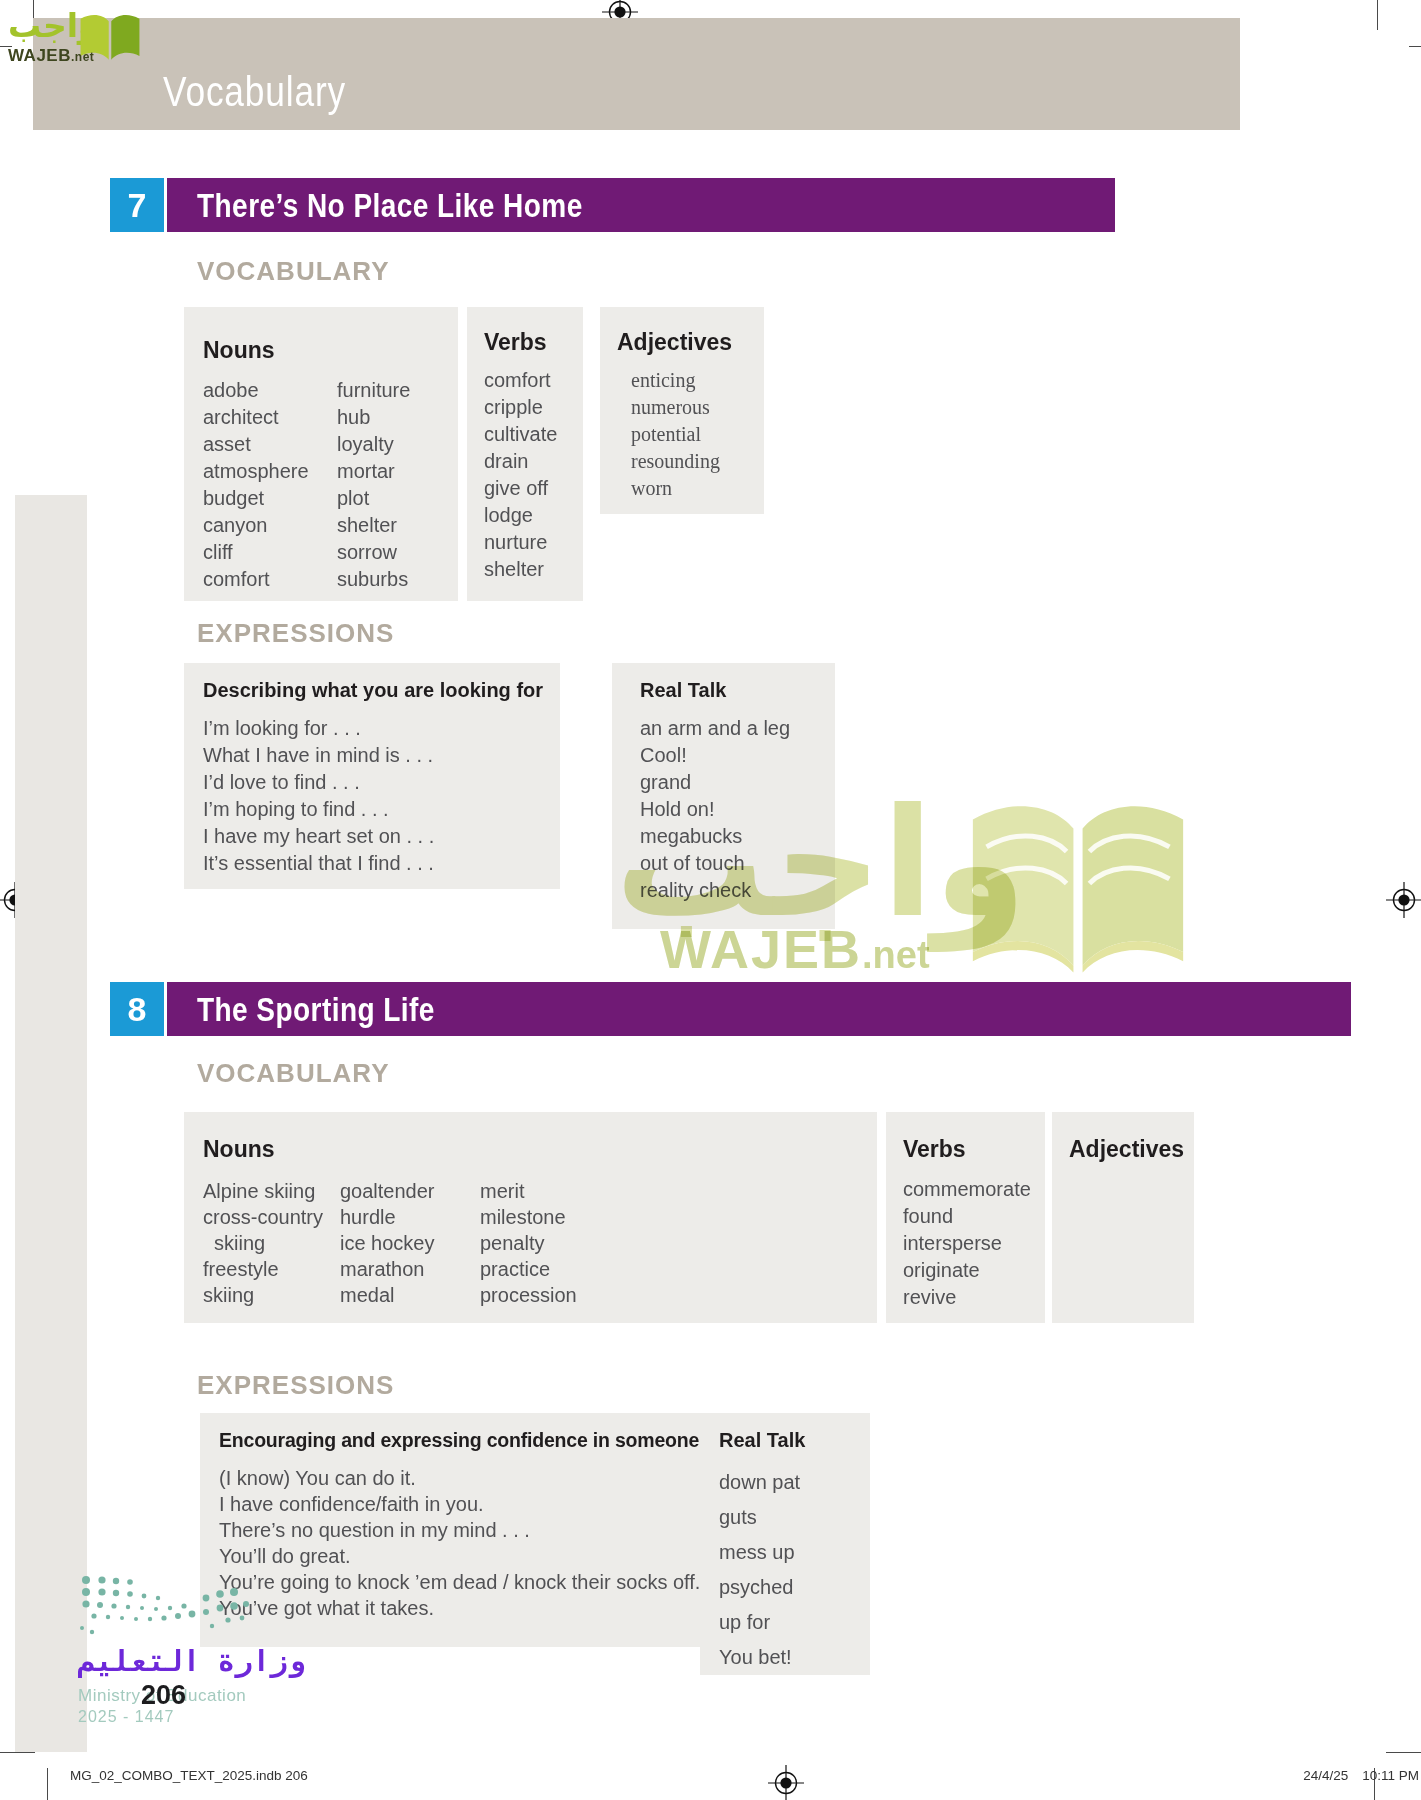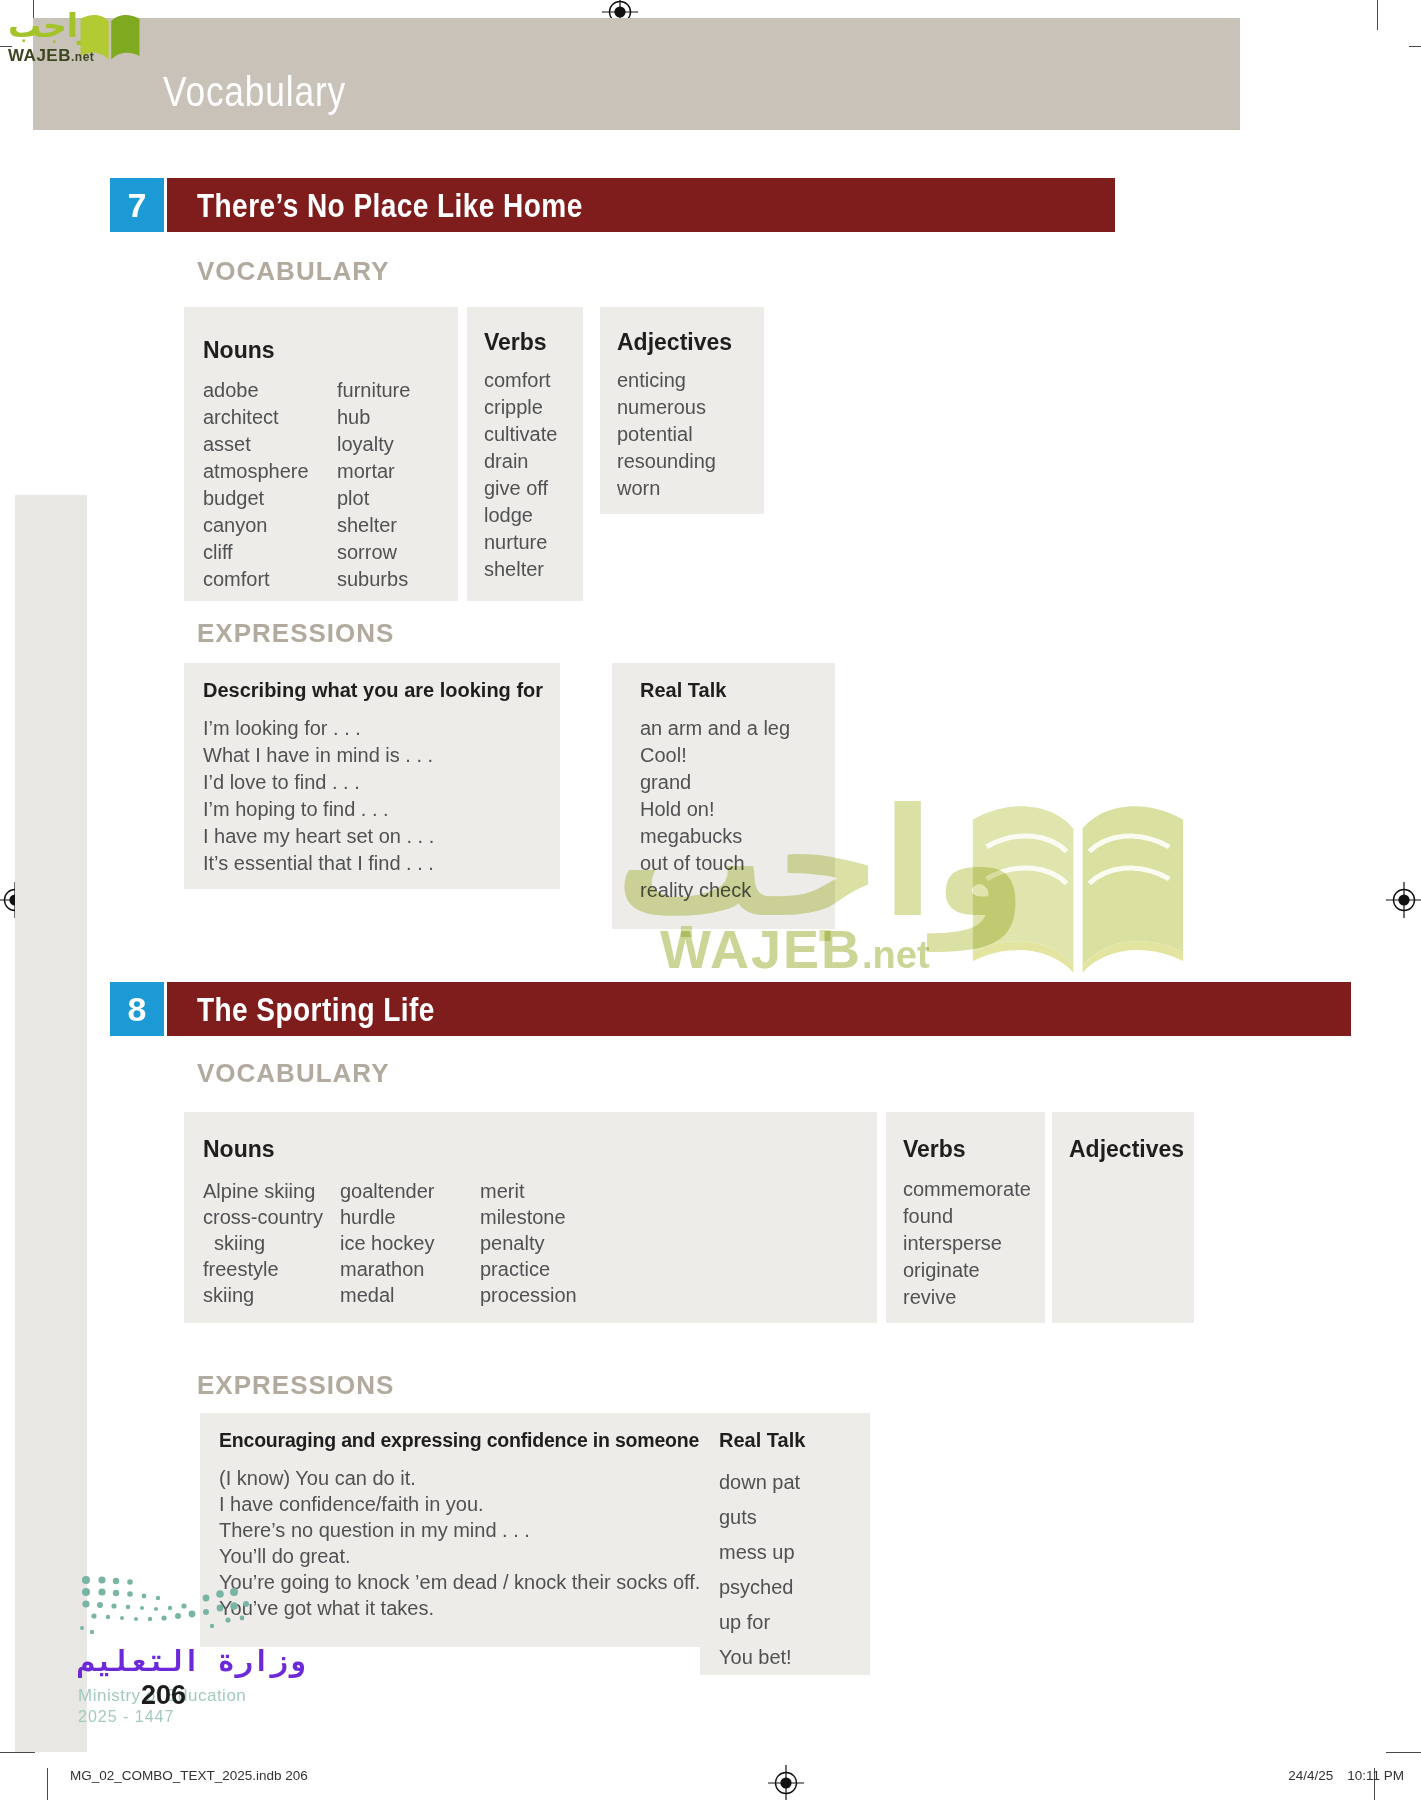--- a/index.html
+++ b/index.html
@@ -23,21 +23,21 @@
   .wajeb-logo{position:absolute;left:8px;top:10px;width:150px;height:60px;}
   .wajeb-ar{position:absolute;left:0;top:-4px;font-family:"DejaVu Sans",sans-serif;font-weight:bold;
       font-size:33px;color:#a3c32b;}
   .wajeb-en{position:absolute;left:0;top:36px;font-size:17px;font-weight:bold;color:#3e461f;letter-spacing:.5px;}
   .wajeb-en .tld{font-size:12px;}
   .wajeb-book{position:absolute;left:70px;top:0;}
 
   
   .unit-num{position:absolute;left:110px;width:54px;height:54px;background:#1b9ad6;color:#fff;
       font-size:34px;font-weight:bold;display:flex;align-items:center;justify-content:center;}
-  .unit-bar{position:absolute;left:167px;height:54px;background:#7f1d1d;}
+  .unit-bar{position:absolute;left:167px;height:54px;background:#701a75;}
   .unit-title{position:absolute;left:30px;top:9px;color:#ffffff;font-size:33px;font-weight:bold;
       transform:scaleX(.85);transform-origin:left top;letter-spacing:.5px;white-space:nowrap;}
 
   .sec-heading{position:absolute;left:197px;color:#b2aa9e;font-weight:bold;font-size:26px;letter-spacing:1px;}
 
   .gbox{position:absolute;background:#edece9;}
   .box-label{position:absolute;font-size:23px;font-weight:bold;color:#201d1e;white-space:nowrap;}
   .box-items{position:absolute;font-size:20px;color:#515154;line-height:27px;white-space:pre-line;}
   .box-items.lh26{line-height:26px;}
   .expr-title{position:absolute;left:19px;top:16px;font-size:20px;font-weight:bold;color:#201d1e;white-space:nowrap;}
@@ -55,21 +55,21 @@
   
   .moe-dots{position:absolute;left:78px;top:1572px;}
   .moe-ar{position:absolute;left:78px;top:1644px;font-family:Liberation Mono, monospace;font-weight:bold;
       font-size:29px;color:#6d28d9;}
   .moe-en{position:absolute;left:78px;top:1686px;font-size:17px;color:#a3cabe;letter-spacing:.5px;}
   .moe-years{position:absolute;left:78px;top:1708px;font-size:16px;color:#a3cabe;letter-spacing:1px;}
   .page-num{position:absolute;left:141px;top:1680px;font-size:27px;font-weight:bold;color:#1c1c1e;z-index:6;}
 
   
   .footer-left{position:absolute;left:70px;top:1768px;font-size:13.5px;color:#333;}
-  .footer-right{position:absolute;right:17px;top:1768px;font-size:13.5px;color:#333;}
+  .footer-right{position:absolute;right:2px;top:1768px;font-size:13.5px;color:#333;}
   .footer-right span{margin-left:14px;}
 </style>
 </head>
 <body>
 
 <div class="page">
 
   <div class="cropline" style="left:33px;top:0;width:1px;height:30px;"></div>
   <div class="cropline" style="left:0;top:46px;width:12px;height:1px;"></div>
   <div class="cropline" style="left:1377px;top:0;width:1px;height:30px;"></div>
@@ -155,21 +155,21 @@
 cultivate
 drain
 give off
 lodge
 nurture
 shelter</div>
   </div>
 
   <div class="gbox" style="left:600px;top:307px;width:164px;height:207px;">
     <span class="box-label" style="left:17px;top:22px;">Adjectives</span>
-    <div class="box-items" style="left:17px;top:60px;">enticing
+    <div class="box-items" style="left:31px;top:60px;font-family:Liberation Serif, serif;">enticing
 numerous
 potential
 resounding
 worn</div>
   </div>
 
   <div class="sec-heading" style="top:618px;">EXPRESSIONS</div>
 
   <div class="gbox" style="left:184px;top:663px;width:376px;height:226px;">
     <span class="expr-title">Describing what you are looking for</span>

